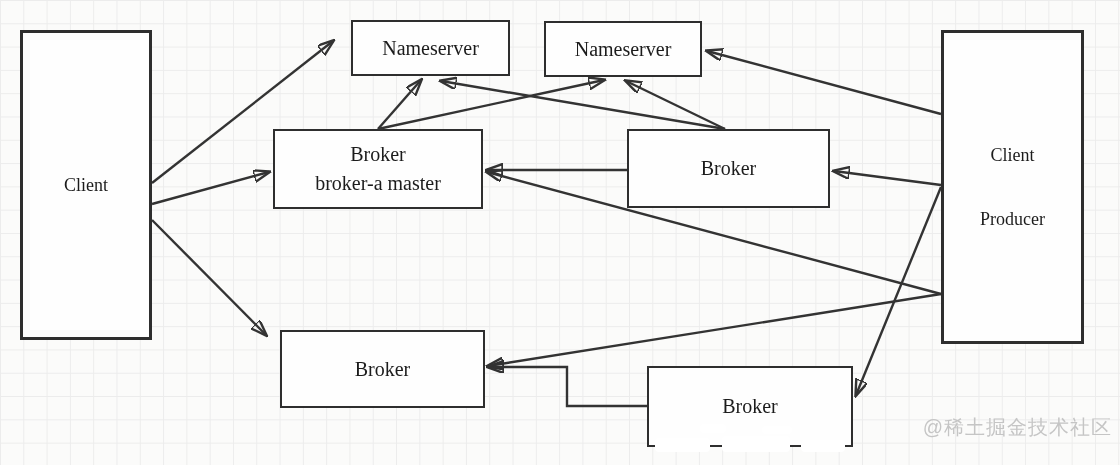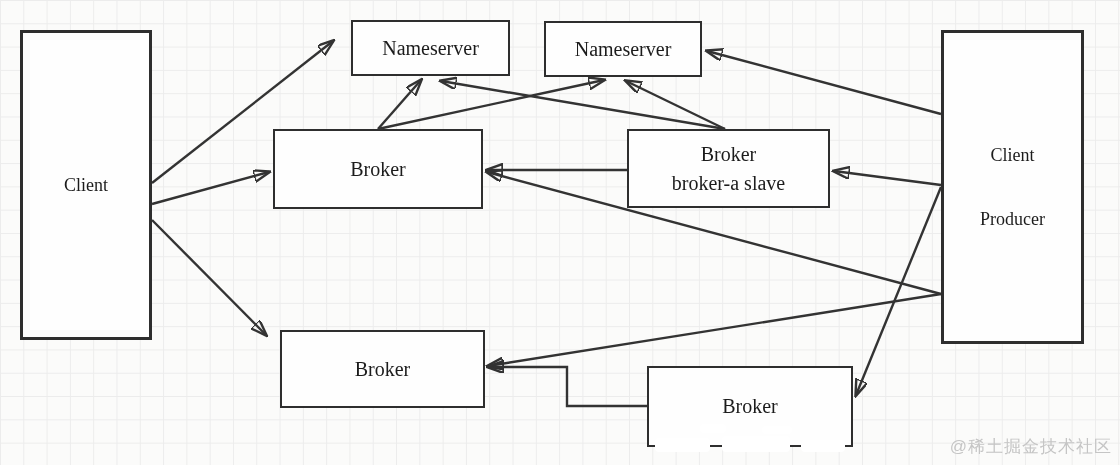--- a/index.html
+++ b/index.html
@@ -17,23 +17,23 @@
     position:absolute;box-sizing:border-box;background:#fefefe;
     border:2.5px solid #2e2e2e;display:flex;flex-direction:column;
     align-items:center;justify-content:center;text-align:left;
     z-index:2;line-height:29px;font-size:20px;
   }
   .node.client{border-width:3px;font-size:18px;line-height:26px;gap:38px;}
   .wires{position:absolute;left:0;top:0;width:1120px;height:465px;z-index:3;pointer-events:none;}
   .wires path{stroke:#333333;stroke-width:2.4;fill:none;}
   .smudge{position:absolute;background:#ffffff;z-index:4;border-radius:4px;}
   .watermark{
-    position:absolute;right:8px;bottom:7px;z-index:5;
+    position:absolute;right:8px;bottom:24px;z-index:5;
     font-family:"Liberation Sans","DejaVu Sans",sans-serif;
-    font-size:17px;color:#c5c5c5;letter-spacing:1px;
+    font-size:20px;color:#c5c5c5;letter-spacing:1px;
   }
 </style>
 </head>
 <body>
 
 <div class="stage">
 
   <div class="node client" style="left:20px;top:30px;width:132px;height:310px;">
     <span>Client</span>
   </div>
@@ -41,25 +41,25 @@
   <div class="node" style="left:351px;top:20px;width:159px;height:56px;">
     <span>Nameserver</span>
   </div>
 
   <div class="node" style="left:544px;top:21px;width:158px;height:56px;">
     <span>Nameserver</span>
   </div>
 
   <div class="node" style="left:273px;top:129px;width:210px;height:80px;">
     <span>Broker</span>
+    <span>broker-a master</span>
   </div>
 
   <div class="node" style="left:627px;top:129px;width:203px;height:79px;">
     <span>Broker</span>
-    <span>broker-a slave</span>
   </div>
 
   <div class="node" style="left:280px;top:330px;width:205px;height:78px;">
     <span>Broker</span>
   </div>
 
   <div class="node" style="left:647px;top:366px;width:206px;height:81px;">
     <span>Broker</span>
   </div>
 

